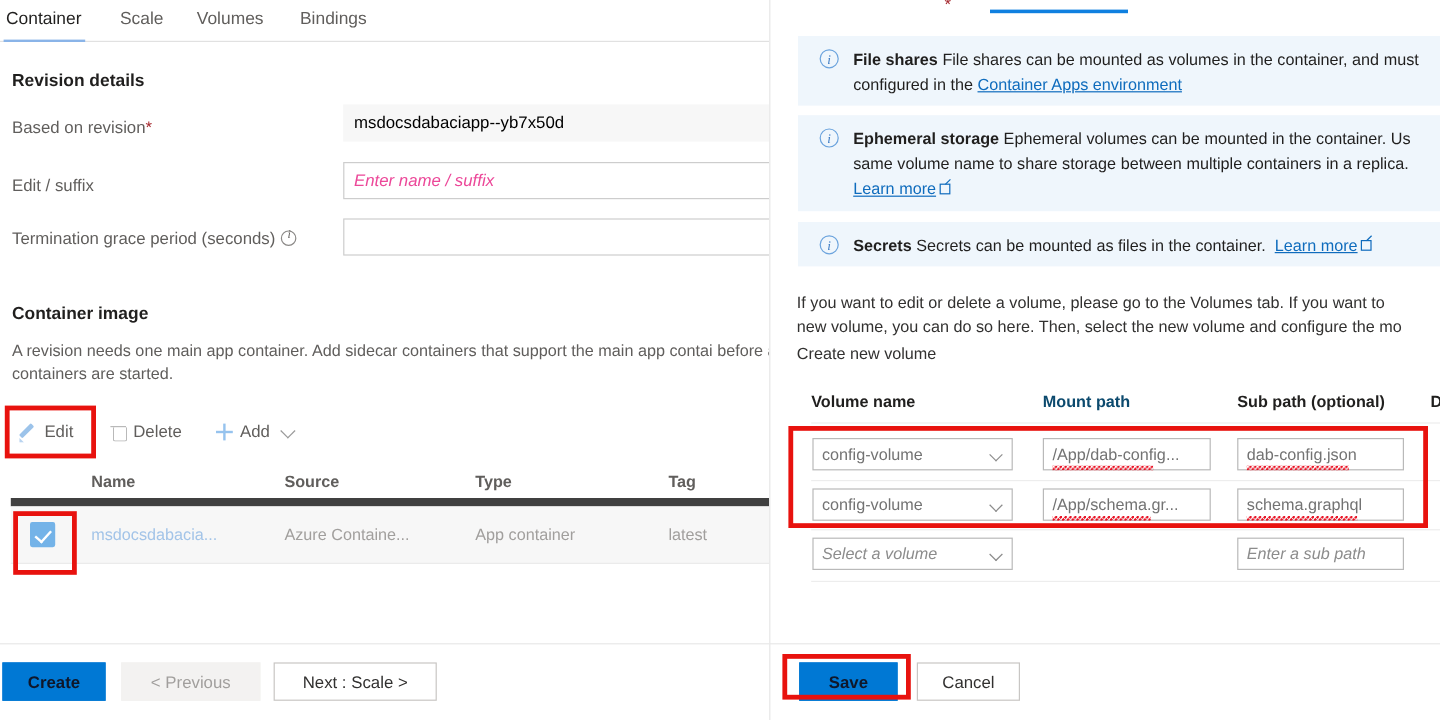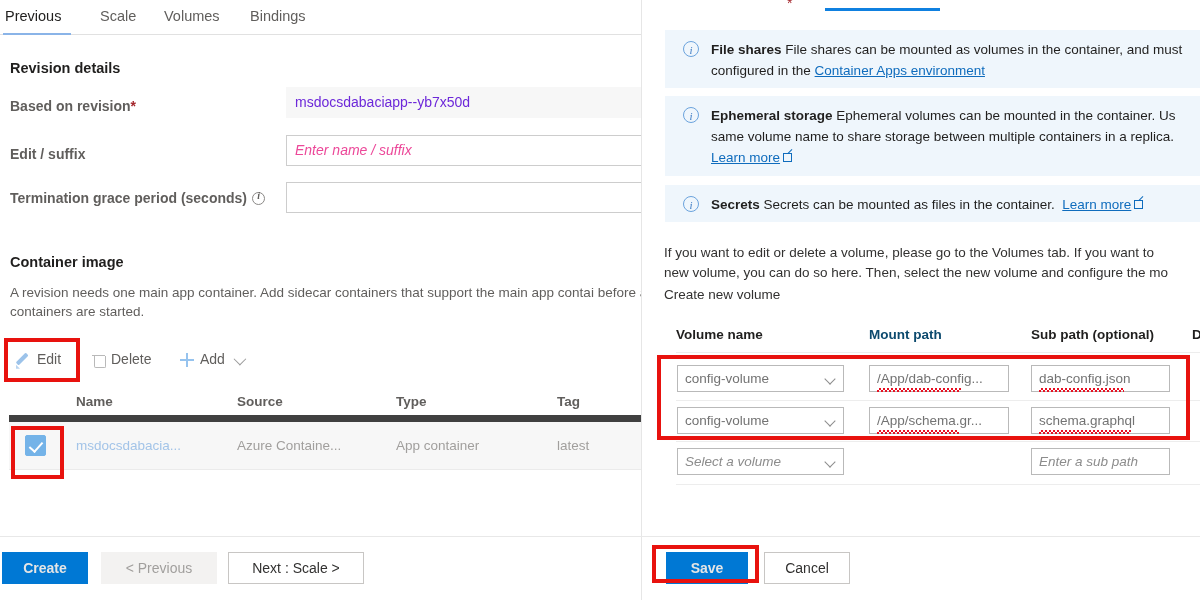--- a/index.html
+++ b/index.html
@@ -43,40 +43,39 @@
 
   .sec-head {
     position: absolute;
     font-size: 14.5px; color: #201f1e; font-weight: 600;
     white-space: nowrap;
   }
   .field-label {
     position: absolute;
     font-size: 14px; color: #605e5c;
     white-space: nowrap;
-    font-weight: bold;
   }
   .req-star { color: #a4262c; }
 
   .tbox {
     position: absolute;
     height: 31px;
     border: 1px solid #cdcdcd;
     background: #fff;
     font-size: 14px;
     color: #323130;
     padding: 0 8px;
     line-height: 29px;
     white-space: nowrap;
     overflow: hidden;
   }
   .tbox.placeholder { color: #ec4899; font-style: italic; }
   .tbox.readonly {
     background: #f7f7f7; border-color: transparent;
-    color: #6d28d9; font-style: normal;
+    color: #000000; font-style: normal;
   }
 
   .info-circle {
     display: inline-block;
     width: 13px; height: 13px;
     border: 1px solid #8a8886; border-radius: 50%;
     position: relative; vertical-align: -2px;
     margin-left: 5px;
   }
   .info-circle::after {
@@ -199,21 +198,21 @@
   .btn {
     position: absolute;
     height: 32px;
     font-size: 14px;
     line-height: 30px;
     text-align: center;
     border: 1px solid transparent;
     background: #fff; color: #323130;
     cursor: pointer; white-space: nowrap;
   }
-  .btn.primary { background: #0078d4; color: #e5e5e5; border-color: #0078d4; font-weight: 600; }
+  .btn.primary { background: #0078d4; color: #0f172a; border-color: #0078d4; font-weight: 600; }
   .btn.secondary { border-color: #c8c6c4; color: #323130; }
   .btn.disabled { background: #f3f2f1; color: #a19f9d; border-color: #f3f2f1; }
 
   
   .right-panel {
     position: absolute; left: 641px; top: 0;
     width: 559px; height: 600px;
     background: #ffffff;
     border-left: 1px solid #e6e6e6;
     overflow: hidden;
@@ -317,21 +316,21 @@
 </style>
 </head>
 <body>
 
 <div id="root">
 
   <div class="left-panel">
 
     <div class="tabstrip">
       <div class="tab selected" style="left:3px;width:68px">
-        <span>Previous</span>
+        <span>Container</span>
       </div>
       <div class="tab" style="left:98px;width:40px">
         <span>Scale</span>
       </div>
       <div class="tab" style="left:162px;width:62px">
         <span>Volumes</span>
       </div>
       <div class="tab" style="left:248px;width:68px">
         <span>Bindings</span>
       </div>

